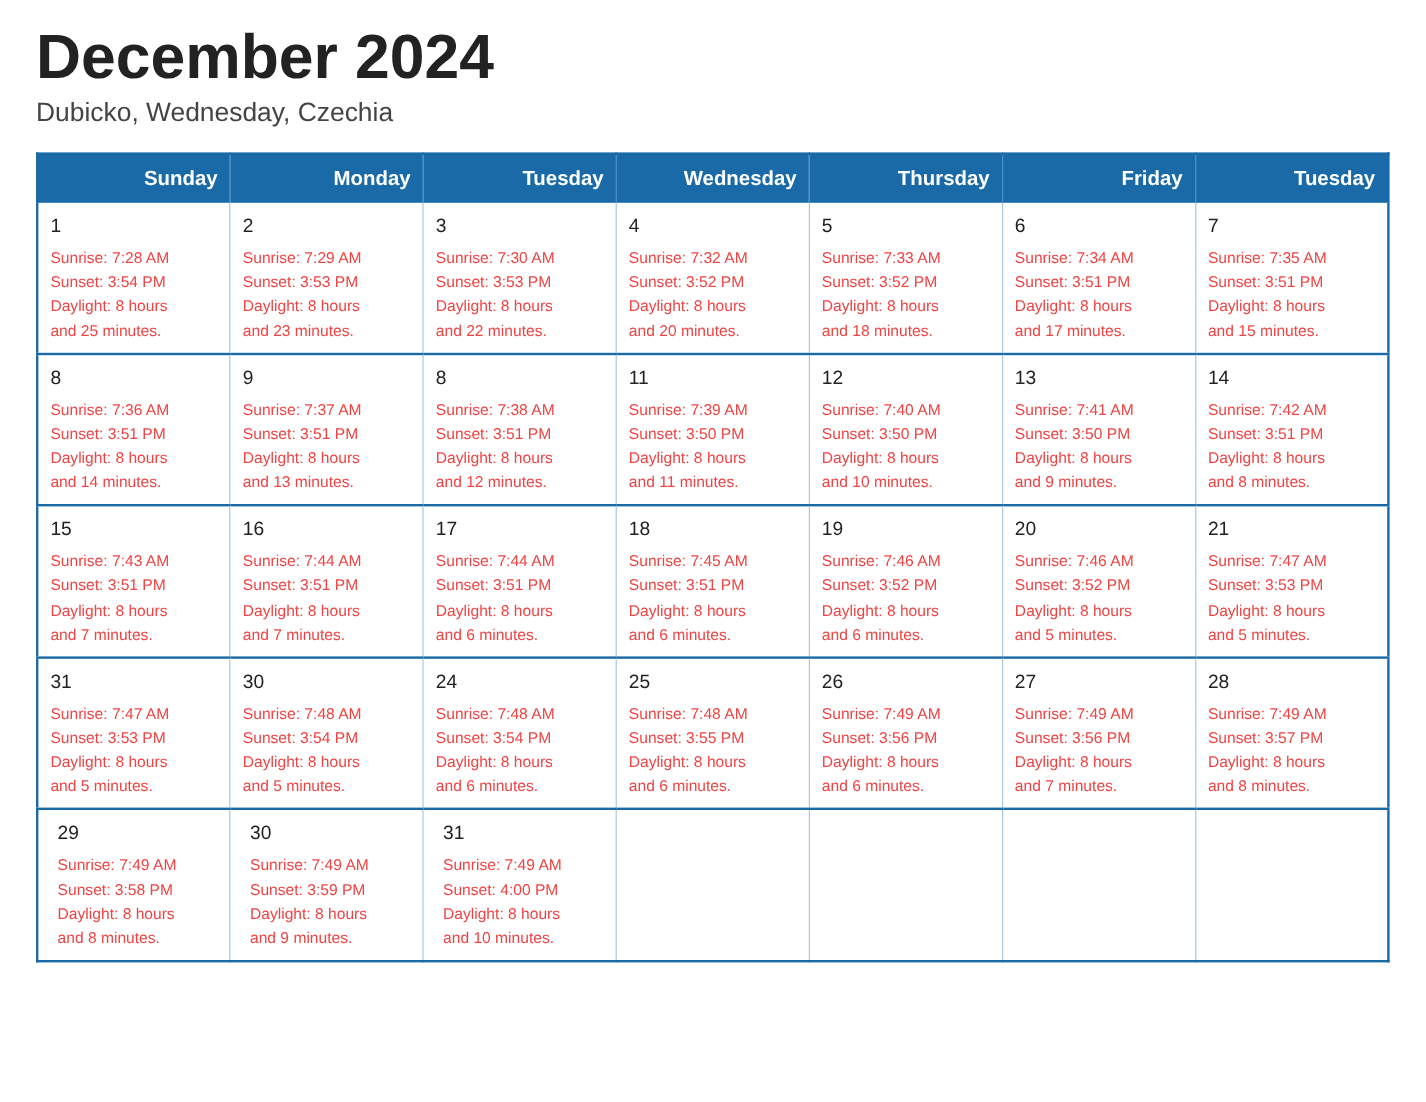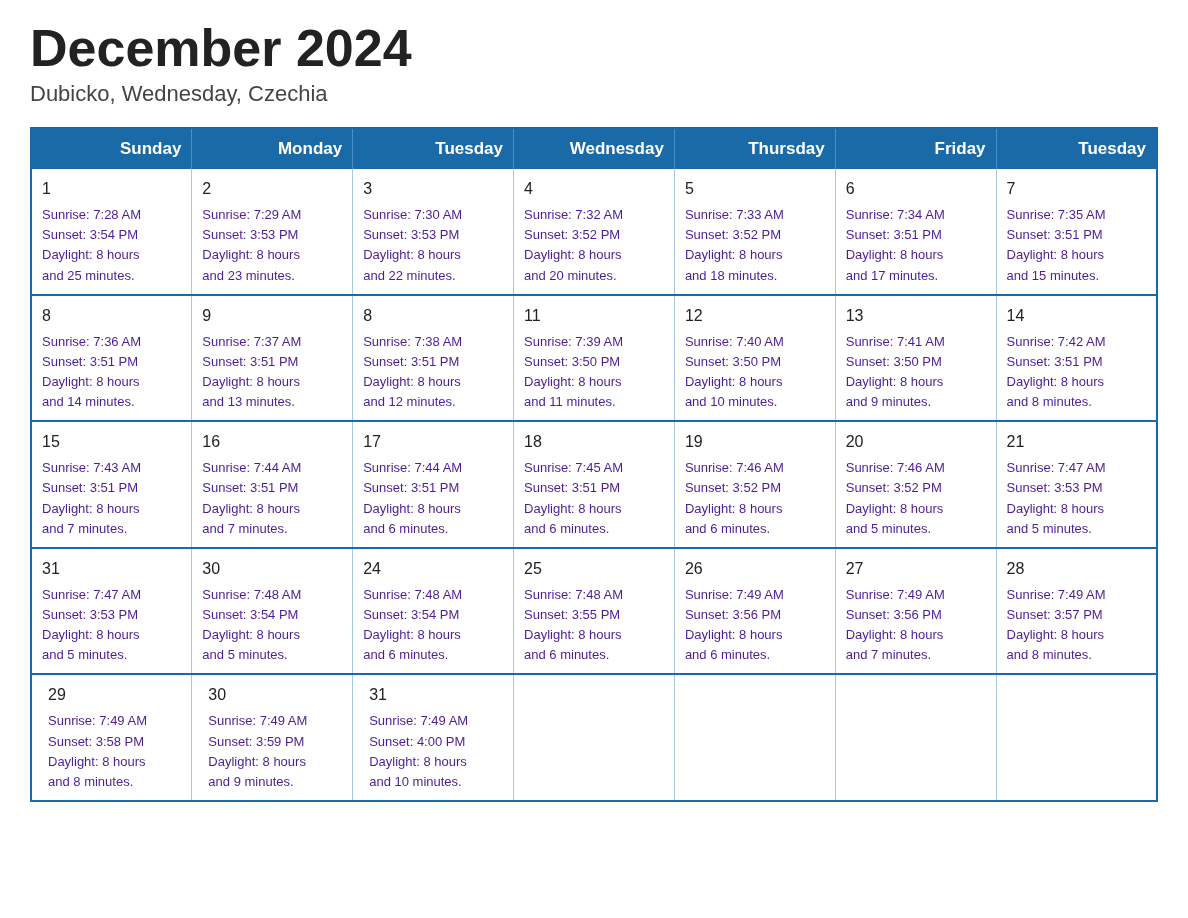--- a/index.html
+++ b/index.html
@@ -89,21 +89,21 @@
     .calendar td:last-child { border-right: none; }
     .calendar tr:last-child td { border-bottom: none; padding-left: 16px; }
     .day-num {
       font-size: 16px;
       font-weight: normal;
       display: block;
       margin-bottom: 4px;
     }
     .day-info {
       font-size: 13px;
-      color: #4c1d95;
+      color: #ef4444;
       line-height: 1.55;
     }
     .empty-cell {
       background: #fff;
     }
   </style>
 </head>
 <body>
 
 <div class="header">

